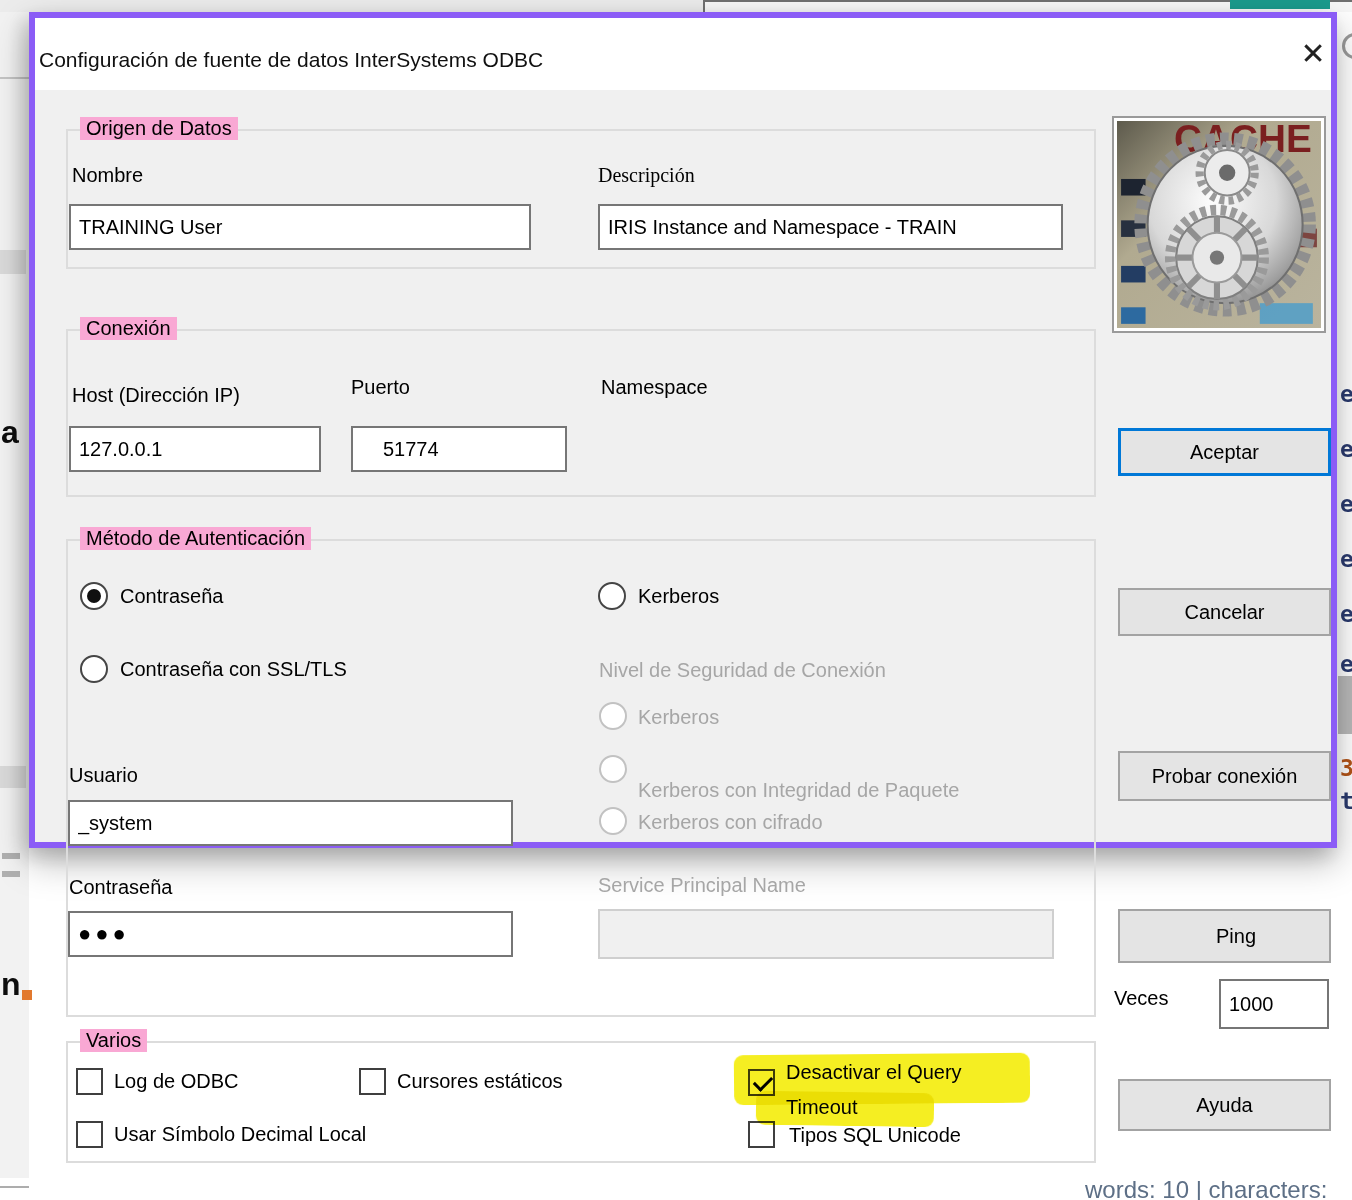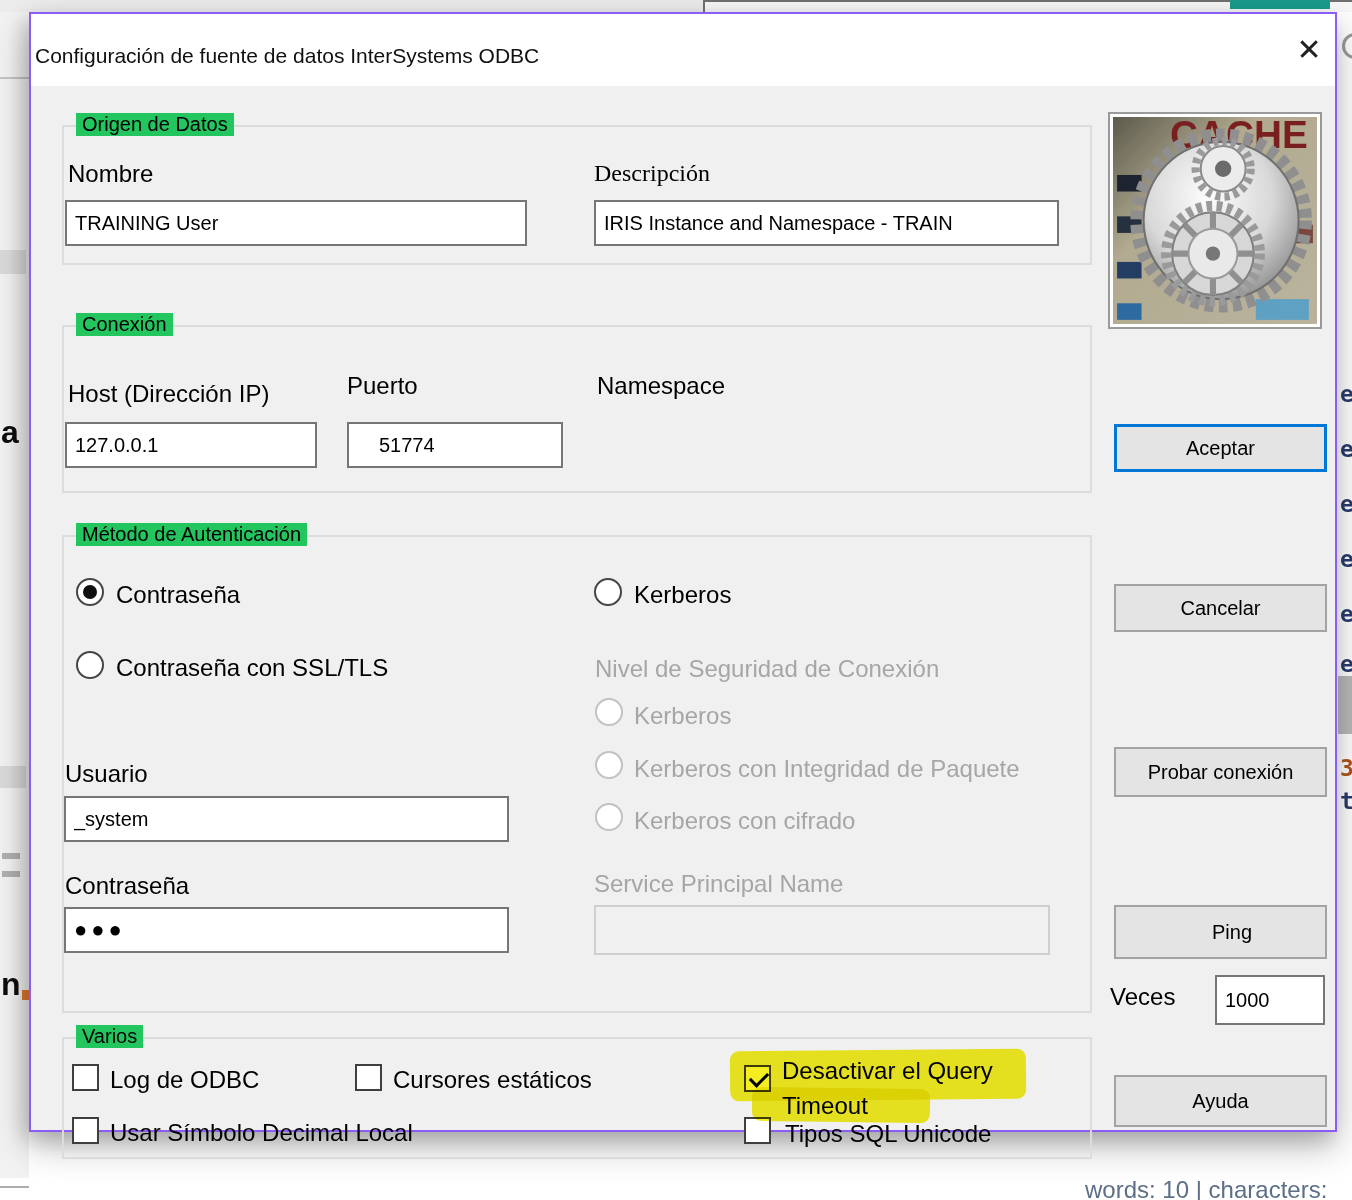--- a/index.html
+++ b/index.html
@@ -5,33 +5,33 @@
   html,body{margin:0;padding:0;}
   body{width:1352px;height:1200px;position:relative;overflow:hidden;background:#ffffff;
        font-family:"Liberation Sans",sans-serif;color:#000;}
   
   .bg-frag{position:absolute;}
   .status-text{position:absolute;font-size:24px;color:#5d6f86;white-space:nowrap;z-index:1;}
   .edge-letter{position:absolute;font-size:32px;font-weight:bold;color:#0d0d0d;z-index:1;}
   .code-letter{position:absolute;font-size:23px;font-weight:bold;color:#2a3a6e;z-index:1;
                font-family:"DejaVu Sans Mono",monospace;}
   
-  #dialog{position:absolute;left:29px;top:12px;width:1308px;height:1120px;background:#f0f0f0;
-          border:2px solid #8b5cf6;box-sizing:border-box;z-index:10;
+  #dialog{position:absolute;left:29px;top:12px;width:1308px;height:836px;background:#f0f0f0;
+          border:6px solid #8b5cf6;box-sizing:border-box;z-index:10;
           box-shadow:0 14px 34px rgba(0,0,0,.28),-6px 8px 18px rgba(0,0,0,.15);}
   .titlebar{position:absolute;left:0;top:0;right:0;height:72px;background:#fff;}
   .title{position:absolute;left:4px;top:30px;font-size:21px;color:#101010;white-space:nowrap;}
   .closebox{position:absolute;left:1252px;top:10px;width:52px;height:50px;display:flex;
             align-items:center;justify-content:center;font-size:30px;font-weight:300;color:#222;}
   
   .grp{position:absolute;border:2px solid #dcdcdc;box-sizing:border-box;}
-  .grp-cap{position:absolute;top:-14px;left:12px;background:#22c55e;padding:0 6px;
+  .grp-cap{position:absolute;top:-14px;left:12px;background:#f9a8d4;padding:0 6px;
            font-size:20px;color:#000;white-space:nowrap;}
   
-  .lbl{position:absolute;font-size:24px;color:#000;white-space:nowrap;}
+  .lbl{position:absolute;font-size:20px;color:#000;white-space:nowrap;}
   .lbl.dis{color:#a6a6a6;}
   .tb{position:absolute;box-sizing:border-box;height:46px;border:2px solid #767676;background:#fff;
       font-size:20px;padding:0 8px;font-family:"Liberation Sans",sans-serif;color:#000;outline:none;}
   .tb:disabled{border-color:#cfcfcf;background:#f0f0f0;}
   .btn{position:absolute;box-sizing:border-box;background:#e4e4e4;border:2px solid #a3a3a3;
        font-size:20px;font-family:"Liberation Sans",sans-serif;color:#000;border-radius:0;}
   .btn.primary{border:3px solid #0078d7;}
   
   .rad{position:absolute;width:28px;height:28px;border:2px solid #454545;border-radius:50%;
        background:#fff;box-sizing:border-box;}
@@ -148,21 +148,21 @@
   <div class="lbl" style="left:85px;top:567px;">Contraseña</div>
   <span class="rad" style="left:563px;top:564px;"></span>
   <div class="lbl" style="left:603px;top:567px;">Kerberos</div>
   <span class="rad" style="left:45px;top:637px;"></span>
   <div class="lbl" style="left:85px;top:640px;">Contraseña con SSL/TLS</div>
 
   <div class="lbl dis" style="left:564px;top:641px;">Nivel de Seguridad de Conexión</div>
   <span class="rad dis" style="left:564px;top:684px;"></span>
   <div class="lbl dis" style="left:603px;top:688px;">Kerberos</div>
   <span class="rad dis" style="left:564px;top:737px;"></span>
-  <div class="lbl dis" style="left:603px;top:741px;text-align:right;">Kerberos con Integridad de Paquete</div>
+  <div class="lbl dis" style="left:603px;top:761px;text-align:right;">Kerberos con Integridad de Paquete</div>
   <span class="rad dis" style="left:564px;top:789px;"></span>
   <div class="lbl dis" style="left:603px;top:793px;">Kerberos con cifrado</div>
 
   <div class="lbl" style="left:34px;top:746px;">Usuario</div>
   <input class="tb" style="left: 33px; top: 782px; width: 445px;" value="_system">
   <div class="lbl" style="left:34px;top:858px;">Contraseña</div>
   <input class="tb pw" style="left: 33px; top: 893px; width: 445px;" value="●●●">
   <div class="lbl dis" style="left:563px;top:856px;">Service Principal Name</div>
   <input class="tb" disabled="" style="left: 563px; top: 891px; width: 456px; height: 50px;" value="">
 

